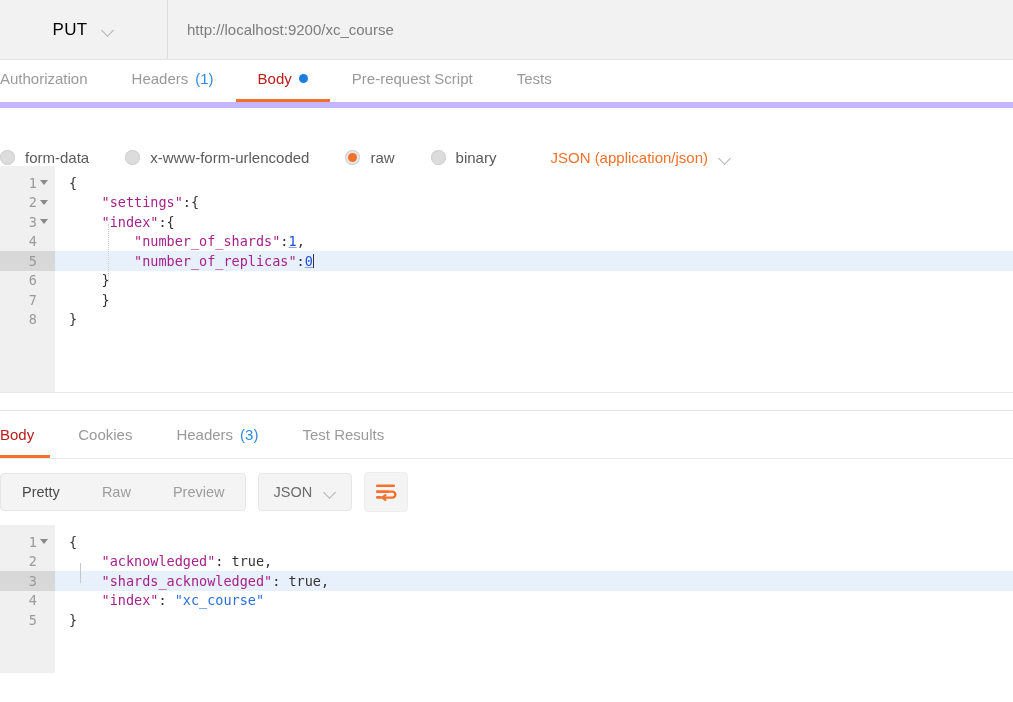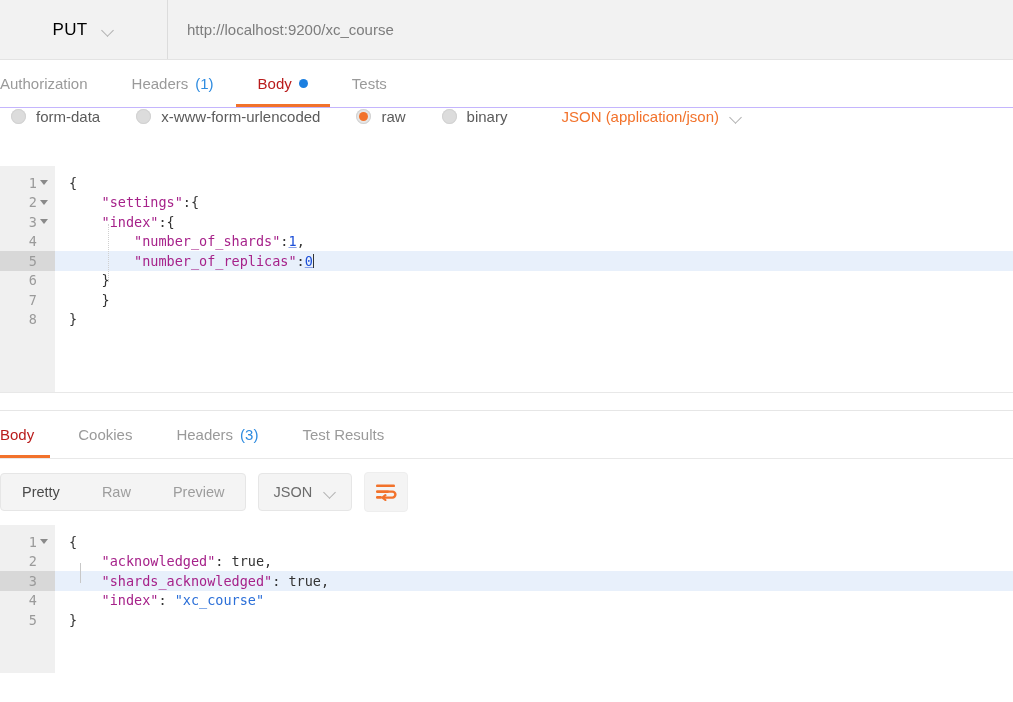--- a/index.html
+++ b/index.html
@@ -66,21 +66,21 @@
     font-size: 15px;
     color: #7d7d7d;
   }
 
   
   .req-tabs {
     height: 48px;
     display: flex;
     align-items: flex-end;
     padding: 0 0 0 0;
-    border-bottom: 1px solid #c4b5fd;
+    border-bottom: 6px solid #c4b5fd;
     background: #fff;
   }
   .tab {
     position: relative;
     height: 47px;
     display: flex;
     align-items: center;
     gap: 7px;
     padding: 0 22px;
     font-size: 15px;
@@ -103,24 +103,23 @@
     width: 9px; height: 9px;
     border-radius: 50%;
     background: #1c7fe0;
     display: inline-block;
   }
 
   
   .bodytype {
     height: 58px;
     display: flex;
-    align-items: flex-start;
+    align-items: flex-end;
     gap: 0px;
     background: #fff;
-    margin-left: 11px;
   }
   .radio-opt {
     display: flex;
     align-items: center;
     gap: 10px;
     cursor: pointer;
     margin-right: 36px;
   }
   .radio {
     width: 15px; height: 15px;
@@ -333,20 +332,23 @@
     <div class="tab first">
       <span>Authorization</span>
     </div>
     <div class="tab">
       <span>Headers</span>
       <span class="tab-count">(1)</span>
     </div>
     <div class="tab active">
       <span>Body</span>
       <span class="blue-dot"></span>
+    </div>
+    <div class="tab">
+      <span>Pre-request Script</span>
     </div>
     <div class="tab">
       <span>Tests</span>
     </div>
   </div>
 
   <div class="bodytype">
     <div class="radio-opt">
       <span class="radio"></span>
       <span class="radio-label">form-data</span>

